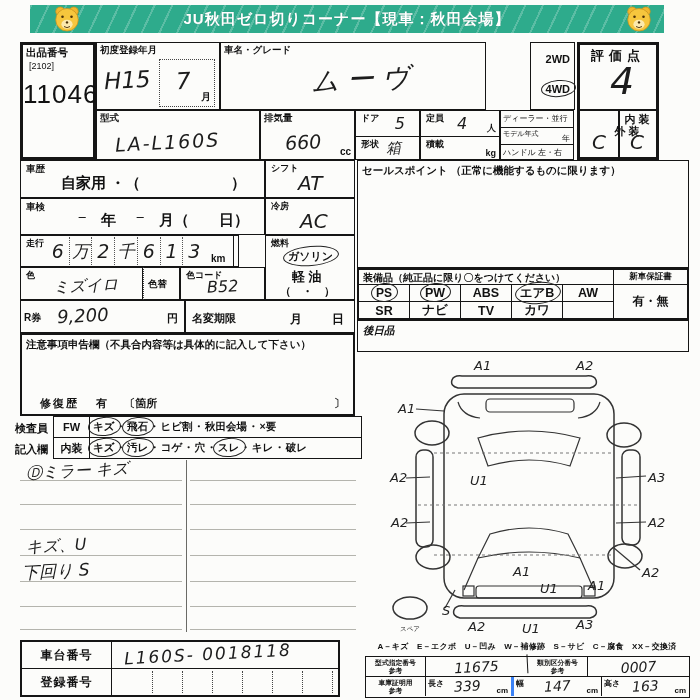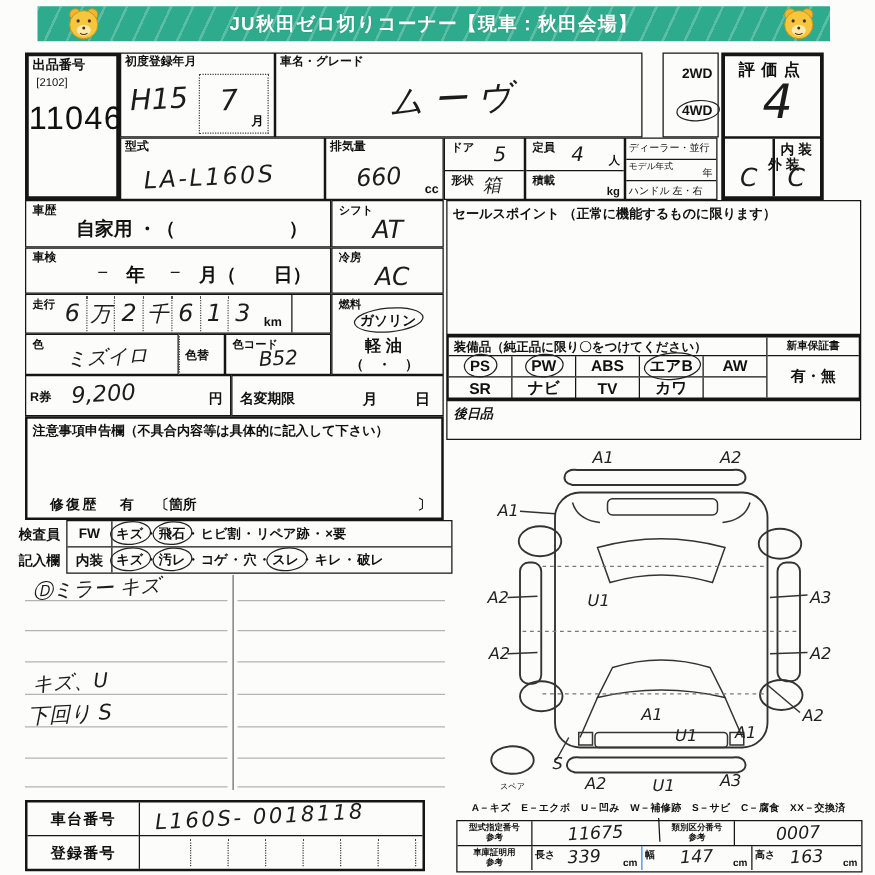--- a/index.html
+++ b/index.html
@@ -88,21 +88,21 @@
 
   <div class="cell" style="left:96px;top:42px;width:124px;height:68px;">
     <div class="lbl">初度登録年月</div>
     <div class="hw rot" style="position:absolute;left:7px;top:24px;font-size:23px;">H15</div>
     <div style="position:absolute;left:62px;top:16px;width:56px;height:48px;border:1px dotted #444;">
       <div class="hw rot" style="position:absolute;left:16px;top:8px;font-size:23px;">7</div>
       <div style="position:absolute;right:3px;bottom:2px;font-size:10px;font-weight:bold;">月</div>
     </div>
   </div>
 
-  <div class="cell" style="left:220px;top:42px;width:294px;height:68px;">
+  <div class="cell" style="left:220px;top:42px;width:266px;height:68px;">
     <div class="lbl">車名・グレード</div>
     <div class="hw rot" style="position:absolute;left:90px;top:18px;font-size:27px;letter-spacing:8px;">ムーヴ</div>
   </div>
 
   <div class="cell" style="left:530px;top:42px;width:45px;height:68px;">
     <div style="position:absolute;right:4px;top:10px;font-size:11px;font-weight:bold;">2WD</div>
     <div class="circled" style="position:absolute;right:4px;top:40px;font-size:11px;font-weight:bold;">4WD</div>
   </div>
 
   <div class="cell b3" style="left:577px;top:42px;width:82px;height:118px;">
@@ -186,21 +186,21 @@
     <span class="hw" style="position:absolute;left:110px;top:8px;font-size:16px;">－</span>
     <span style="position:absolute;left:138px;top:12px;font-size:15px;font-weight:bold;">月（</span>
     <span style="position:absolute;left:198px;top:12px;font-size:15px;font-weight:bold;">日）</span>
   </div>
 
   <div class="cell" style="left:265px;top:198px;width:90px;height:37px;">
     <span class="lbl lbl-in" style="font-size:9px;">冷房</span>
     <span class="hw" style="position:absolute;left:34px;top:10px;font-size:20px;">AC</span>
   </div>
 
-  <div class="cell" style="left:20px;top:235px;width:245px;height:32px;">
+  <div class="cell" style="left:20px;top:235px;width:219px;height:32px;">
     <span class="lbl lbl-in" style="font-size:9px;">走行</span>
     <div style="position:absolute;left:26px;top:1px;bottom:1px;width:158px;display:flex;">
       <span class="center hw" style="flex:1;border-right:1px dotted #555;font-size:19px;">6</span>
       <span class="center hw" style="flex:1;border-right:1px dotted #555;font-size:17px;">万</span>
       <span class="center hw" style="flex:1;border-right:1px dotted #555;font-size:19px;">2</span>
       <span class="center hw" style="flex:1;border-right:1px dotted #555;font-size:17px;">千</span>
       <span class="center hw" style="flex:1;border-right:1px dotted #555;font-size:19px;">6</span>
       <span class="center hw" style="flex:1;border-right:1px dotted #555;font-size:19px;">1</span>
       <span class="center hw" style="flex:1;font-size:19px;">3</span>
     </div>
@@ -259,21 +259,21 @@
         <span class="itm">
             <span class="circled">キズ</span>
           </span>
         <span class="itm">
             <span class="circled">飛石</span>
           </span>
         <span class="itm">
             <span>ヒビ割</span>
           </span>
         <span class="itm">
-            <span>リペア跡</span>
+            <span>秋田会場</span>
           </span>
         <span class="itm">
             <span>×要</span>
           </span>
       </span>
     </div>
     <div style="position:absolute;left:0;right:0;top:20px;bottom:0;border-top:1px solid #151515;display:flex;">
       <span class="center" style="width:36px;border-right:1px solid #151515;font-size:11px;font-weight:bold;">内装</span>
       <span class="items">
         <span class="itm">
@@ -467,21 +467,21 @@
         <span>類別区分番号</span>
         <span>参考</span>
       </span>
       <span class="center hw rot" style="flex:1;font-size:14px;">0007</span>
     </div>
     <div style="display:flex;height:19px;">
       <span class="center tinylbl" style="width:60px;border-right:1px solid #151515;flex-direction:column;">
         <span>車庫証明用</span>
         <span>参考</span>
       </span>
-      <span style="width:88px;border-right:1px solid #3b82f6;position:relative;">
+      <span style="width:88px;border-right:3px solid #3b82f6;position:relative;">
         <span style="position:absolute;left:2px;top:1px;font-size:8px;font-weight:bold;">長さ</span>
         <span class="hw rot" style="position:absolute;left:28px;top:1px;font-size:14px;">339</span>
         <span style="position:absolute;right:3px;bottom:1px;font-size:8px;font-weight:bold;">cm</span>
       </span>
       <span style="width:88px;border-right:1px solid #151515;position:relative;">
         <span style="position:absolute;left:2px;top:1px;font-size:8px;font-weight:bold;">幅</span>
         <span class="hw rot" style="position:absolute;left:30px;top:1px;font-size:14px;">147</span>
         <span style="position:absolute;right:3px;bottom:1px;font-size:8px;font-weight:bold;">cm</span>
       </span>
       <span style="flex:1;position:relative;">

